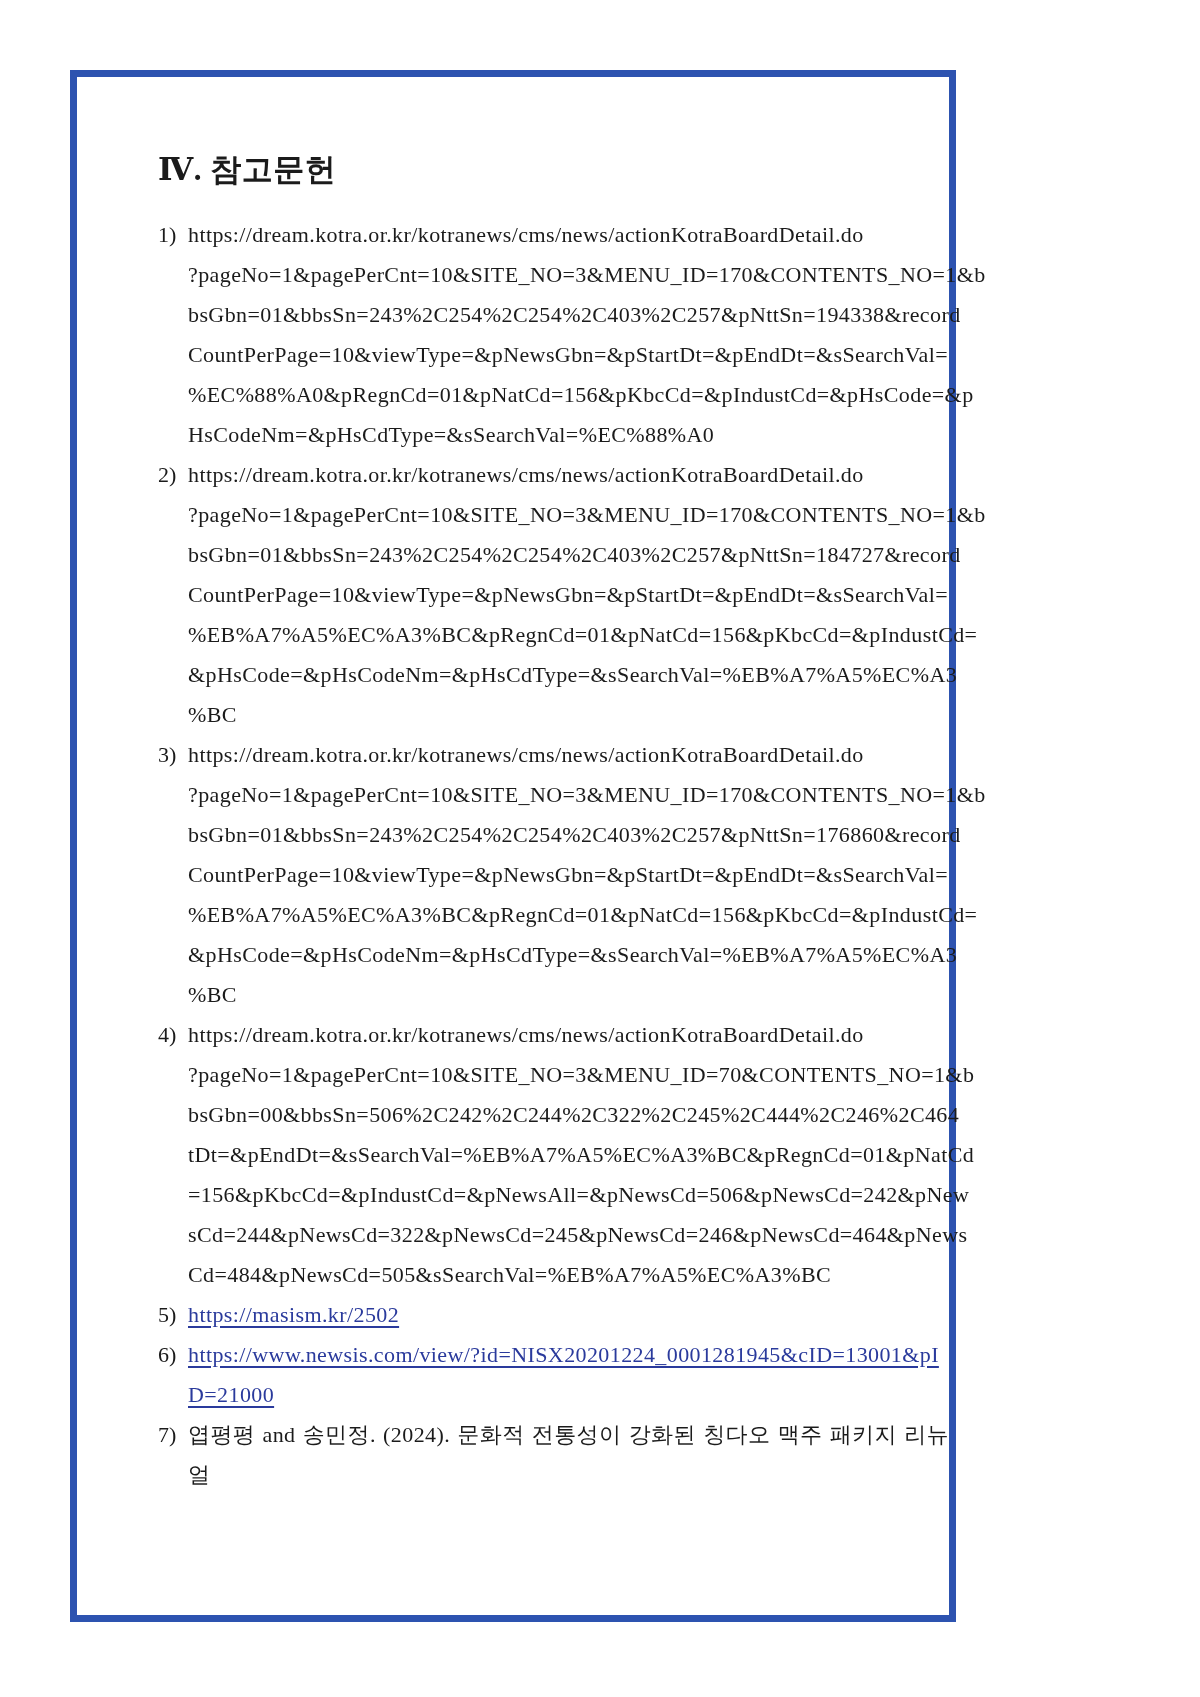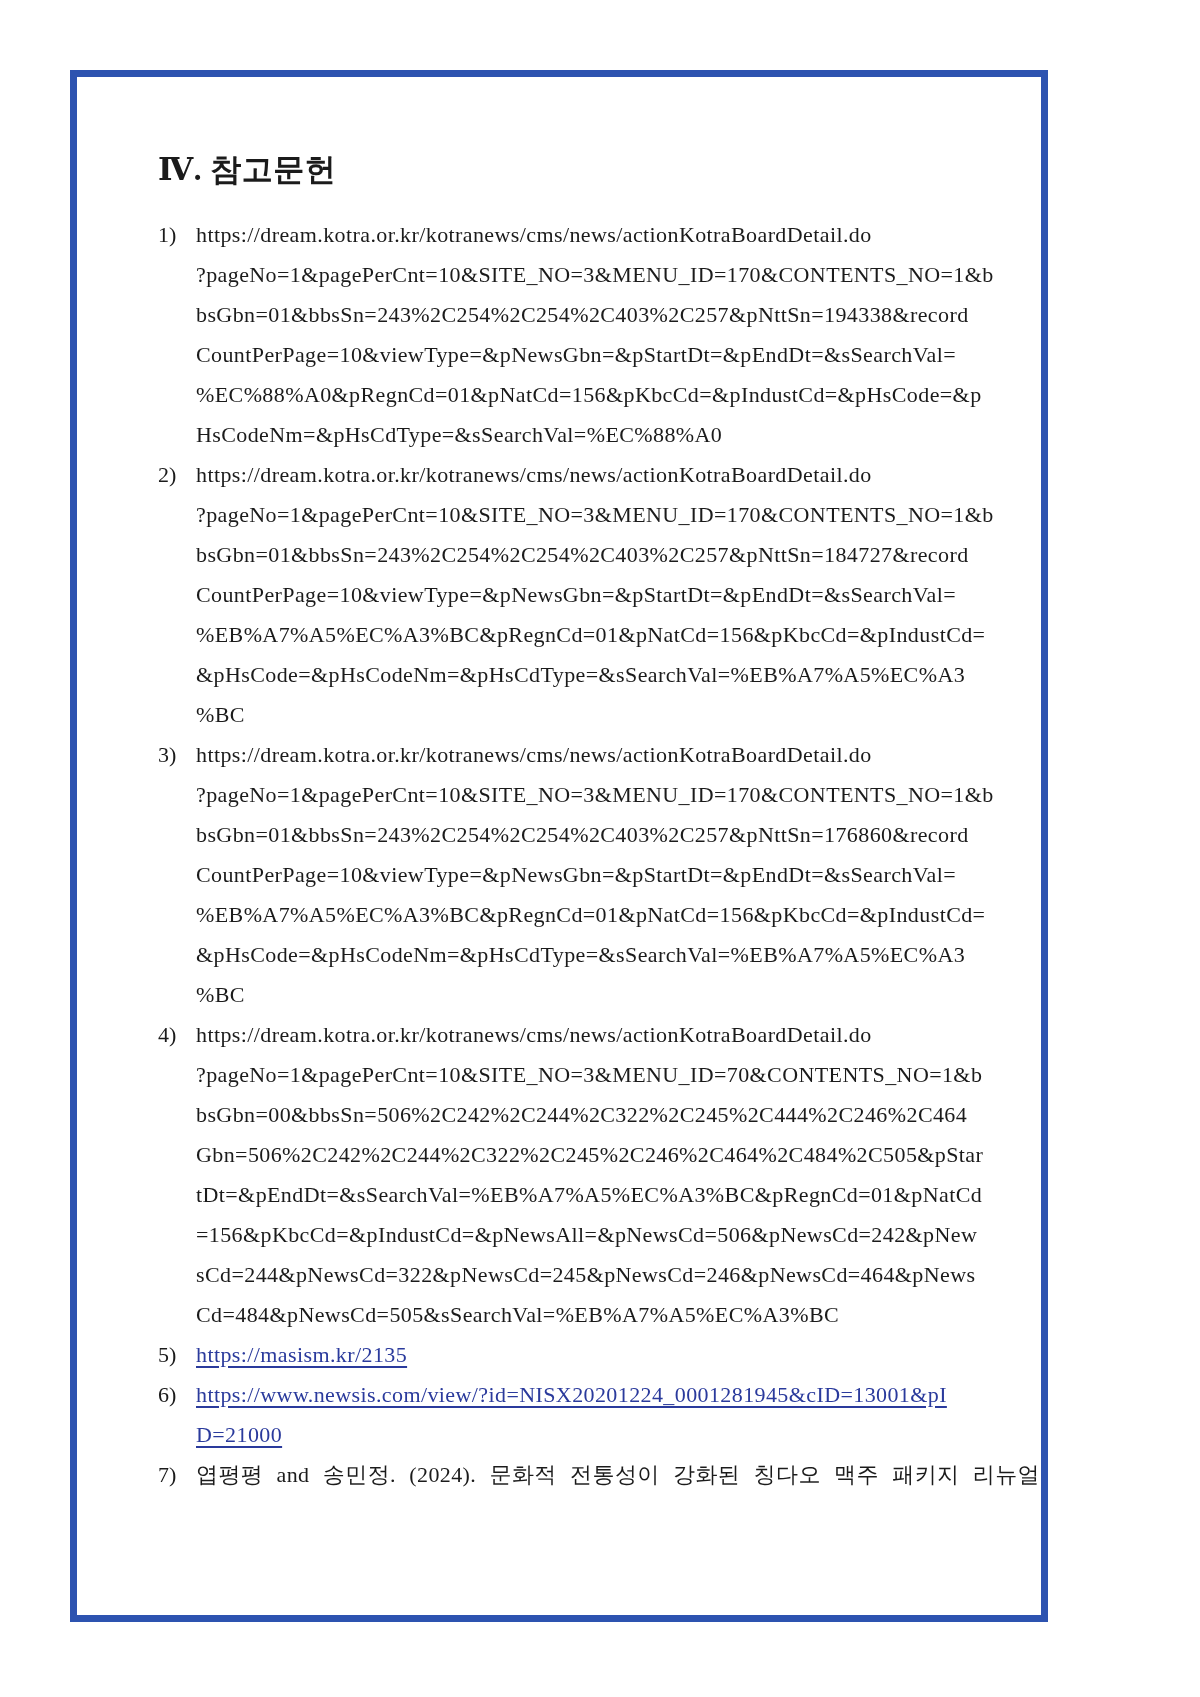--- a/index.html
+++ b/index.html
@@ -15,21 +15,21 @@
   body {
     width: 1200px; height: 1697px;
     position: relative;
     font-family: "Liberation Serif", "DejaVu Serif", serif;
     color: var(--text-color);
     overflow: hidden;
   }
   .frame {
     position: absolute;
     left: 70px; top: 70px;
-    width: 978px; height: 1552px;
+    width: 886px; height: 1552px;
     border: 7px solid var(--border-color);
   }
   .content {
     padding: 72px 0 0 81px;
   }
   .page-title {
     font-size: 31px;
     font-weight: bold;
     margin: 0 0 24px 0;
     letter-spacing: 0.5px;
@@ -46,21 +46,20 @@
     line-height: 40px;
   }
   .ref-body {
     width: 852px;
     font-size: 22px;
     line-height: 40px;
     letter-spacing: 0.4px;
   }
   .ref-line {
     white-space: nowrap;
-    margin-left: 8px;
   }
   .ref-item.link .ref-line {
     color: var(--link-color);
     text-decoration: underline;
     text-underline-offset: 4px;
     cursor: pointer;
   }
   .ref-line.justify-last {
     white-space: normal;
     text-align: justify;
@@ -114,32 +113,31 @@
           <div class="ref-line">%BC</div>
         </div>
       </div>
 
       <div class="ref-item">
         <div class="ref-num">4)</div>
         <div class="ref-body">
           <div class="ref-line">https://dream.kotra.or.kr/kotranews/cms/news/actionKotraBoardDetail.do</div>
           <div class="ref-line">?pageNo=1&amp;pagePerCnt=10&amp;SITE_NO=3&amp;MENU_ID=70&amp;CONTENTS_NO=1&amp;b</div>
           <div class="ref-line">bsGbn=00&amp;bbsSn=506%2C242%2C244%2C322%2C245%2C444%2C246%2C464</div>
-          <div class="ref-line">Gbn=506%2C242%2C244%2C322%2C245%2C246%2C464%2C484%2C505&amp;pStar</div>
           <div class="ref-line">tDt=&amp;pEndDt=&amp;sSearchVal=%EB%A7%A5%EC%A3%BC&amp;pRegnCd=01&amp;pNatCd</div>
           <div class="ref-line">=156&amp;pKbcCd=&amp;pIndustCd=&amp;pNewsAll=&amp;pNewsCd=506&amp;pNewsCd=242&amp;pNew</div>
           <div class="ref-line">sCd=244&amp;pNewsCd=322&amp;pNewsCd=245&amp;pNewsCd=246&amp;pNewsCd=464&amp;pNews</div>
           <div class="ref-line">Cd=484&amp;pNewsCd=505&amp;sSearchVal=%EB%A7%A5%EC%A3%BC</div>
         </div>
       </div>
 
       <div class="ref-item link">
         <div class="ref-num">5)</div>
         <div class="ref-body">
-          <div class="ref-line">https://masism.kr/2135</div>
+          <div class="ref-line">https://masism.kr/2502</div>
         </div>
       </div>
 
       <div class="ref-item link">
         <div class="ref-num">6)</div>
         <div class="ref-body">
           <div class="ref-line">https://www.newsis.com/view/?id=NISX20201224_0001281945&amp;cID=13001&amp;pI</div>
           <div class="ref-line">D=21000</div>
         </div>
       </div>

